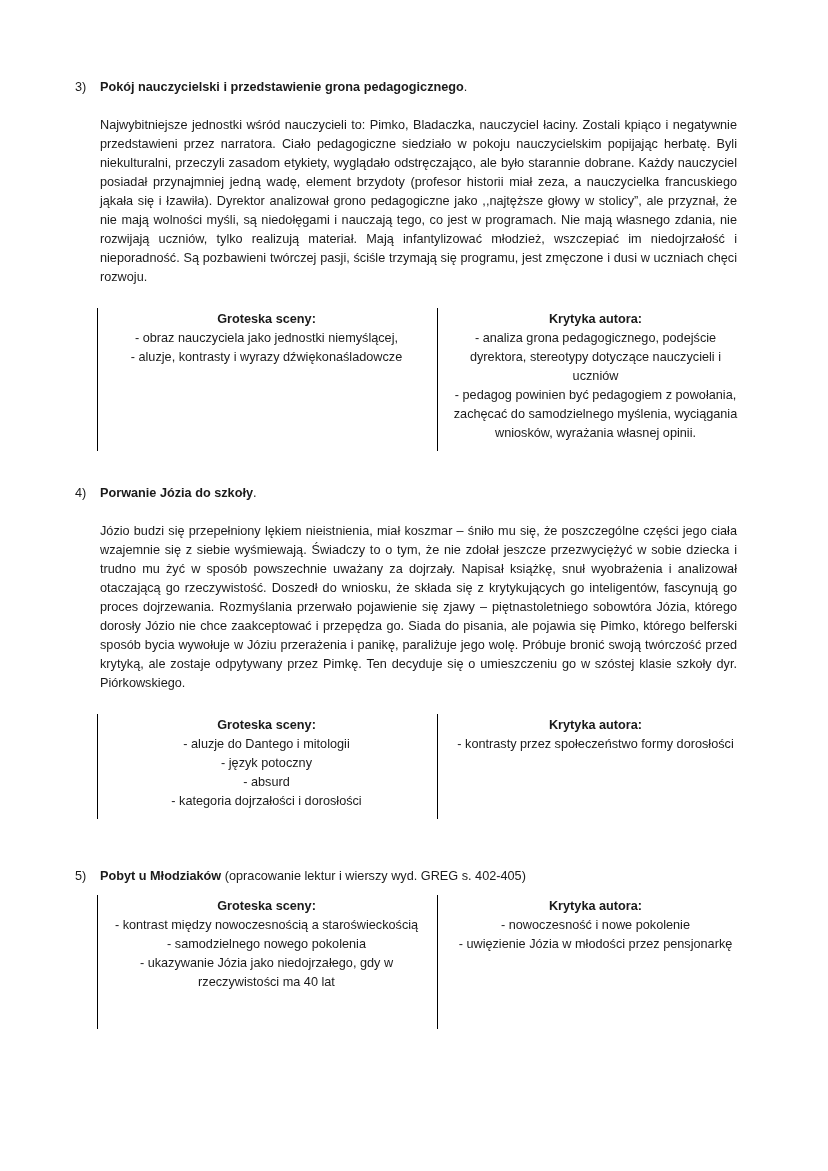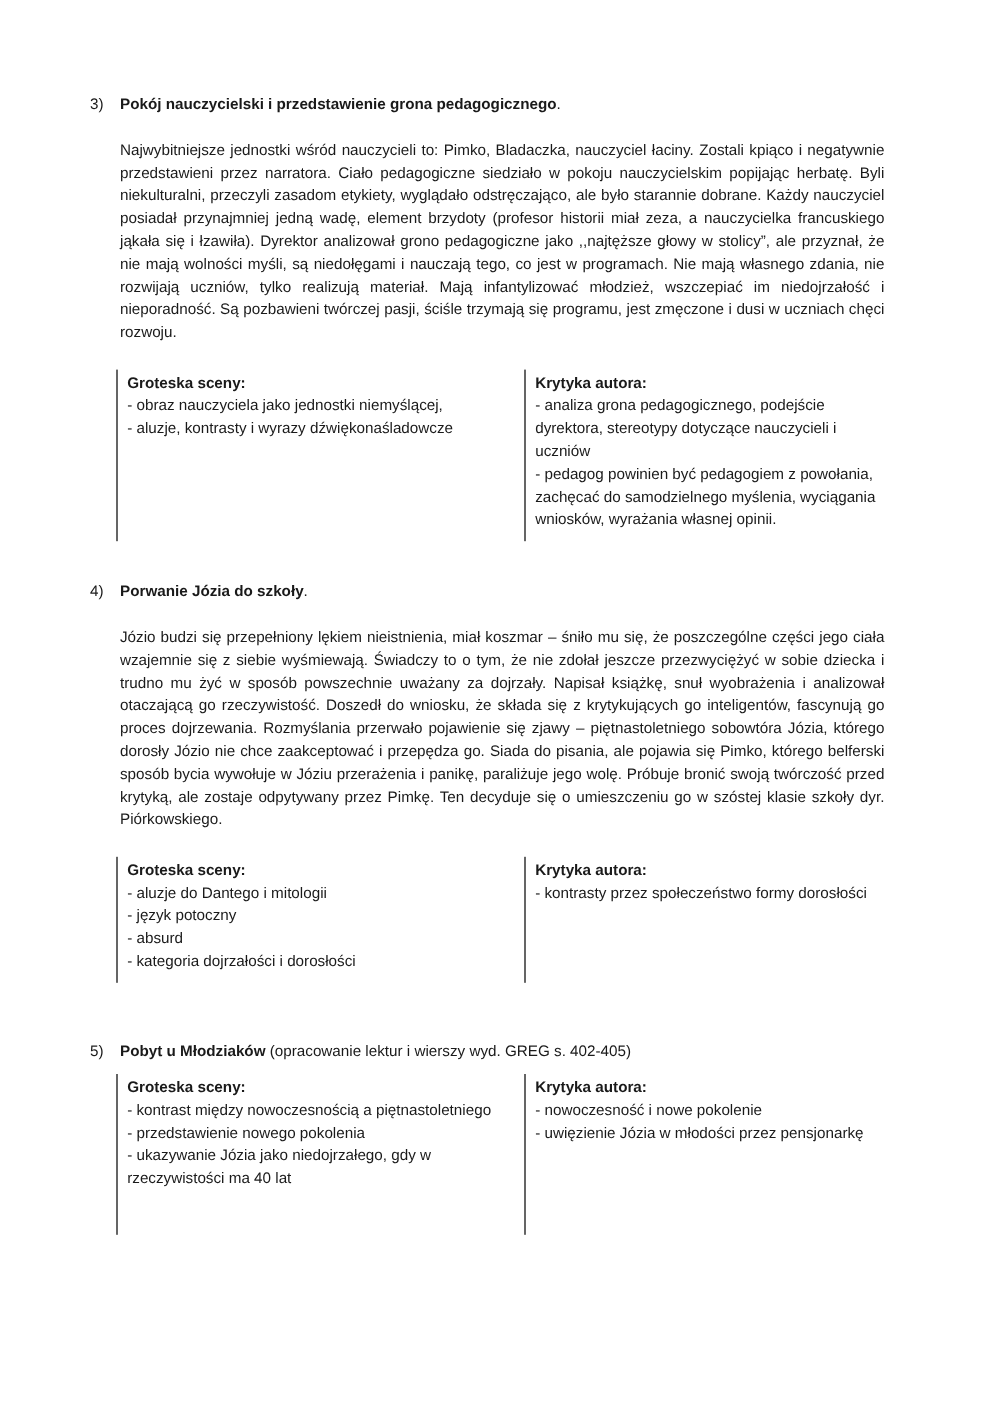--- a/index.html
+++ b/index.html
@@ -39,20 +39,21 @@
   }
   .atable {
     display: flex;
     align-items: stretch;
     margin-left: 22px;
   }
   .acol {
     box-sizing: border-box;
     border-left: 1px solid #000;
     padding: 2px 10px 8px 8px;
+    text-align: center;
   }
   .acol-left  { width: 340px; }
   .acol-right { width: 318px; }
   .col-header { font-weight: bold; }
   .item { }
   .gap-after-t1 { height: 33px; }
   .gap-after-t2 { height: 48px; }
   .gap-heading-table { height: 9px; }
   .t3 .acol { min-height: 134px; }
 </style>
@@ -108,22 +109,22 @@
 
   <div class="section">
     <div class="heading-row">
       <span class="num">5)</span>
       <span class="title"><span class="title-bold">Pobyt u Młodziaków</span><span class="title-rest"> (opracowanie lektur i wierszy wyd. GREG s. 402-405)</span></span>
     </div>
     <div class="gap-heading-table"></div>
     <div class="atable t3">
       <div class="acol acol-left">
         <div class="col-header">Groteska sceny:</div>
-        <div class="item">- kontrast między nowoczesnością a piętnastoletniego</div>
-        <div class="item">- przedstawienie nowego pokolenia</div>
+        <div class="item">- kontrast między nowoczesnością a staroświeckością</div>
+        <div class="item">- samodzielnego nowego pokolenia</div>
         <div class="item">- ukazywanie Józia jako niedojrzałego, gdy w rzeczywistości ma 40 lat</div>
       </div>
       <div class="acol acol-right">
         <div class="col-header">Krytyka autora:</div>
         <div class="item">- nowoczesność i nowe pokolenie</div>
         <div class="item">- uwięzienie Józia w młodości przez pensjonarkę</div>
       </div>
     </div>
   </div>
 

